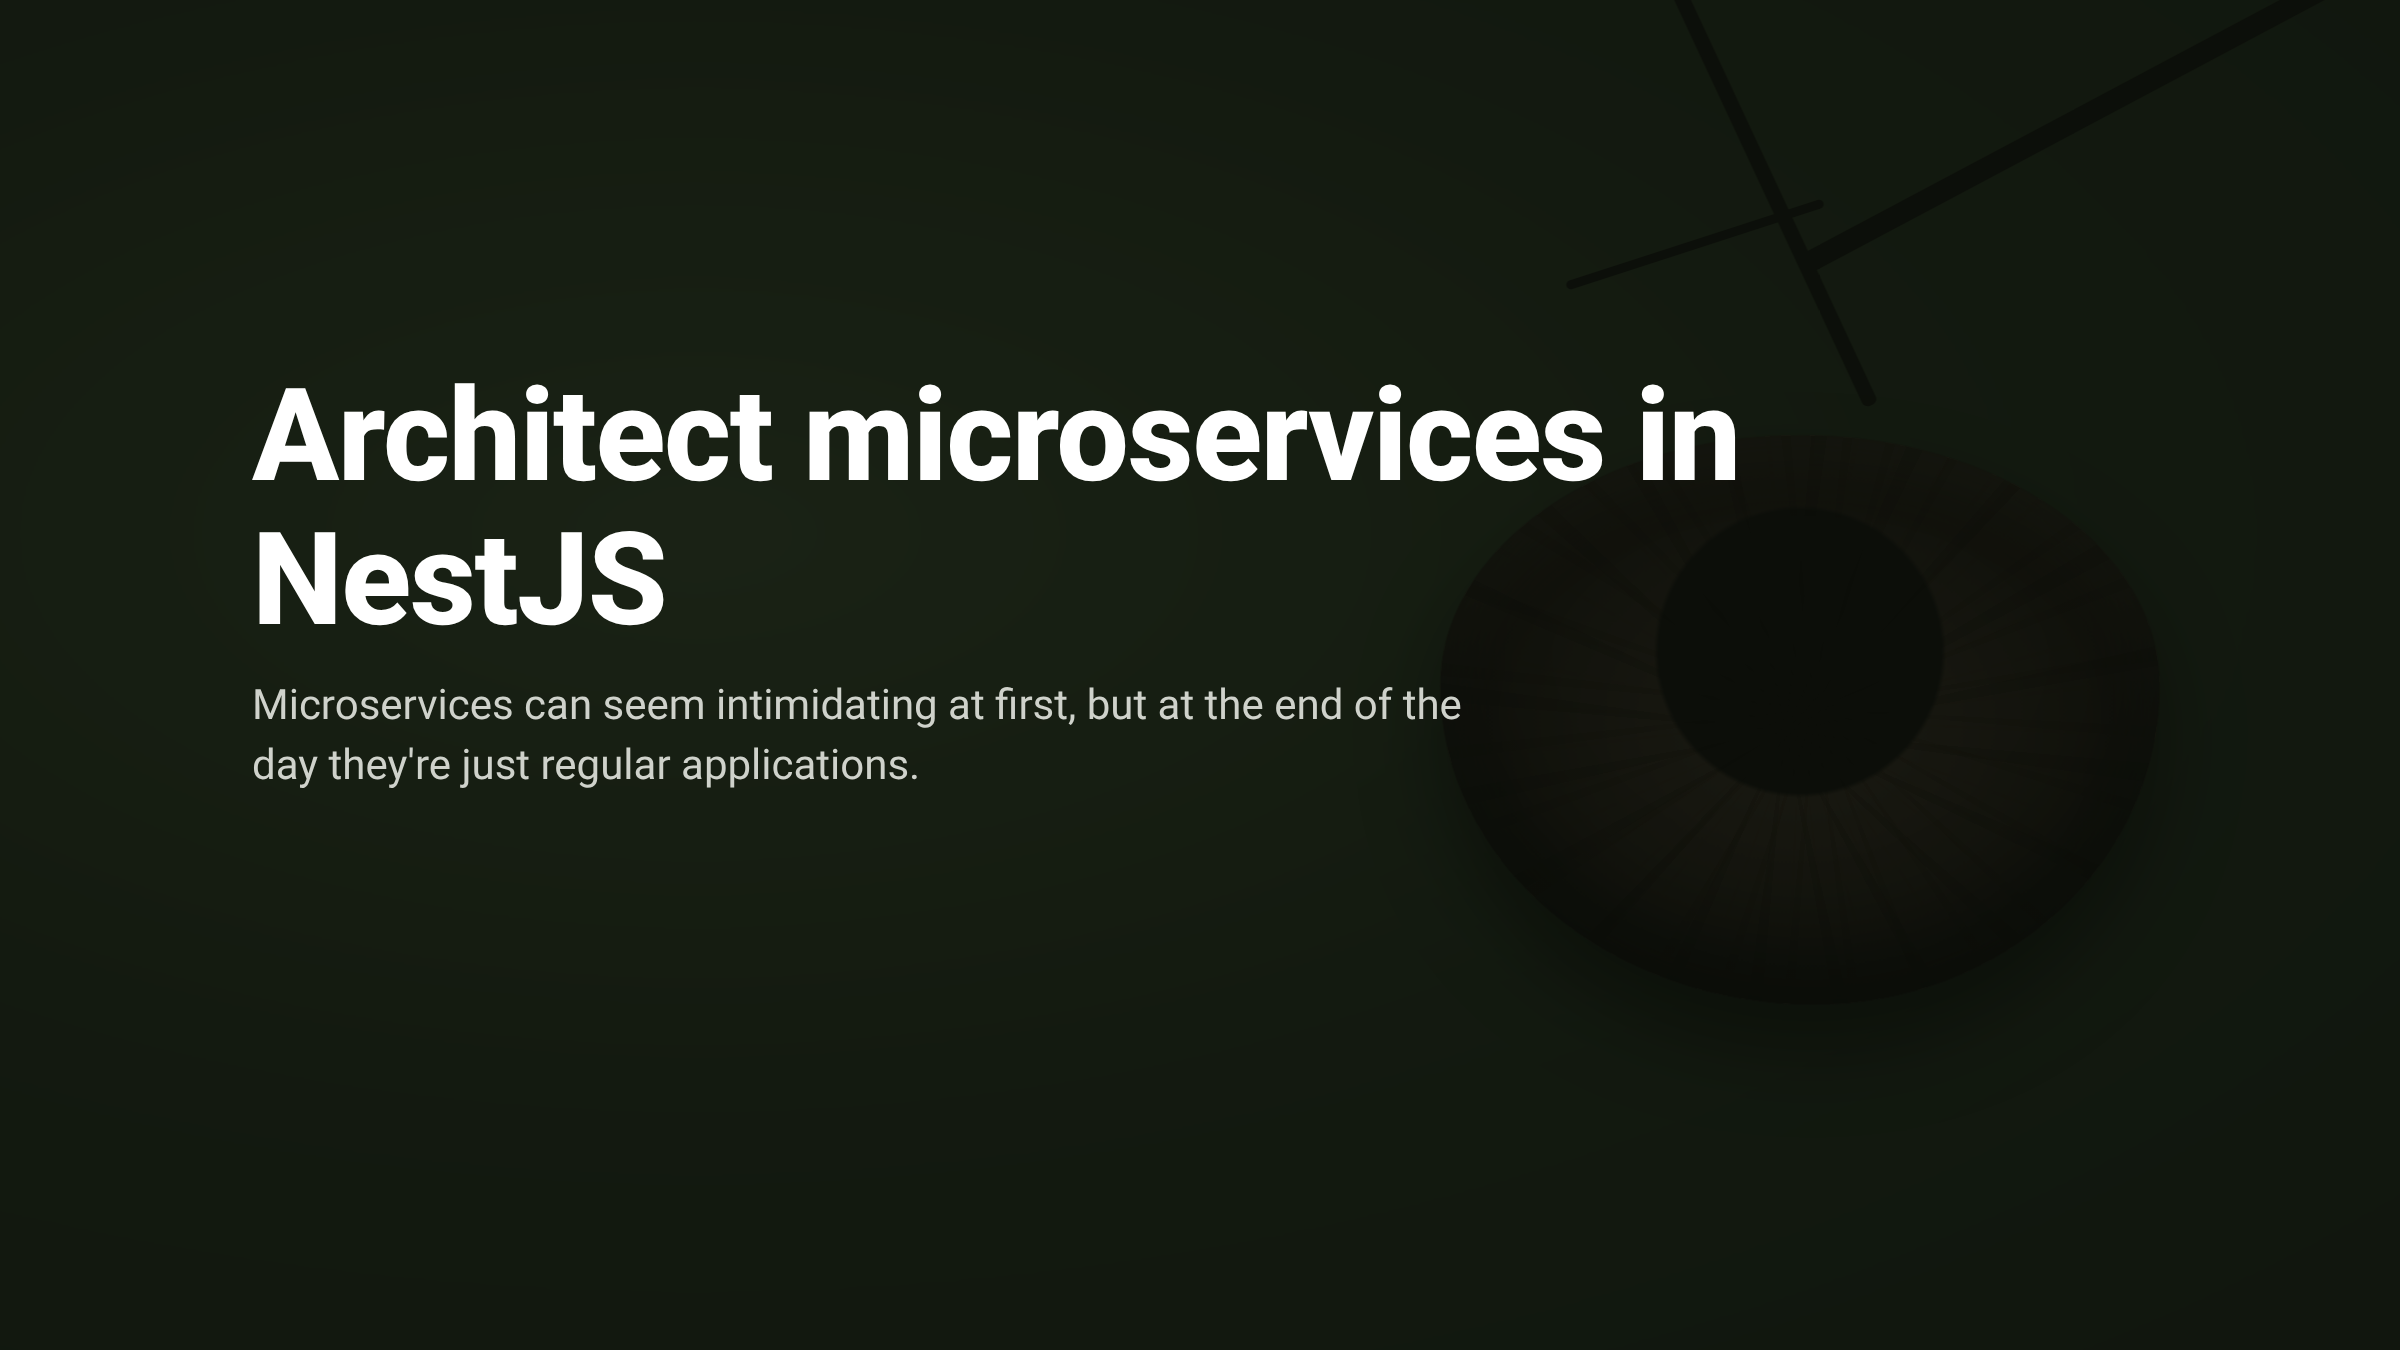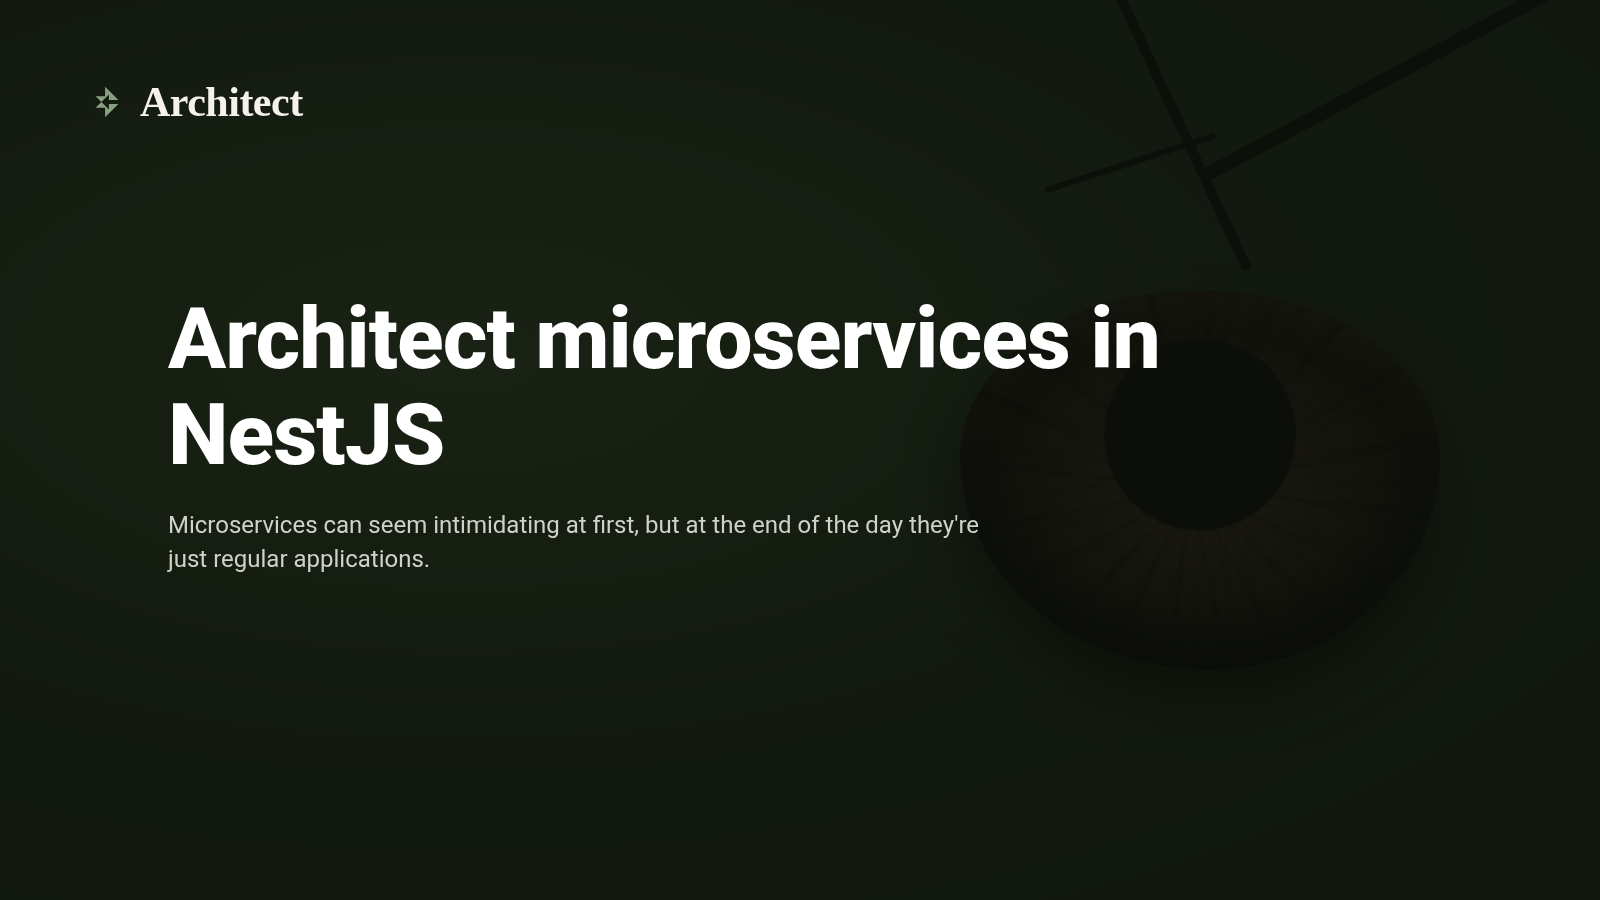--- a/index.html
+++ b/index.html
@@ -103,22 +103,22 @@
     }
     .title {
       font-size: 86px;
       font-weight: 800;
       color: #ffffff;
       line-height: 1.12;
       letter-spacing: -1px;
       max-width: 1100px;
     }
     .subtitle {
-      margin-top: 24px;
-      font-size: 24px;
+      margin-top: 14px;
+      font-size: 28px;
       font-weight: 400;
       color: #cfd2cb;
       line-height: 1.45;
       max-width: 830px;
     }
   </style>
 </head>
 <body>
 
 <div class="background"></div>
@@ -126,25 +126,18 @@
 <div class="nest-area">
   <div class="branch branch-1"></div>
   <div class="branch branch-2"></div>
   <div class="branch branch-3"></div>
   <div class="nest"></div>
 </div>
 
 <div class="overlay"></div>
 
 <div class="content">
-  <div class="logo">
-    <svg class="logo-mark" viewBox="0 0 40 40">
-      <path d="M 8 14 L 18 14 L 18 4 L 32 18 L 22 18 L 22 28 L 8 14 Z
-               M 8 26 L 18 26 L 18 36 L 32 22 L 22 22 L 22 12 L 8 26 Z" fill="#8fa888" opacity="0.95"></path>
-    </svg>
-    <span class="logo-text">Architect</span>
-  </div>
 
   <div class="hero">
     <h1 class="title">Architect microservices in NestJS</h1>
     <p class="subtitle">Microservices can seem intimidating at first, but at the end of the day they're just regular applications.</p>
   </div>
 </div>
 
 </body></html>

